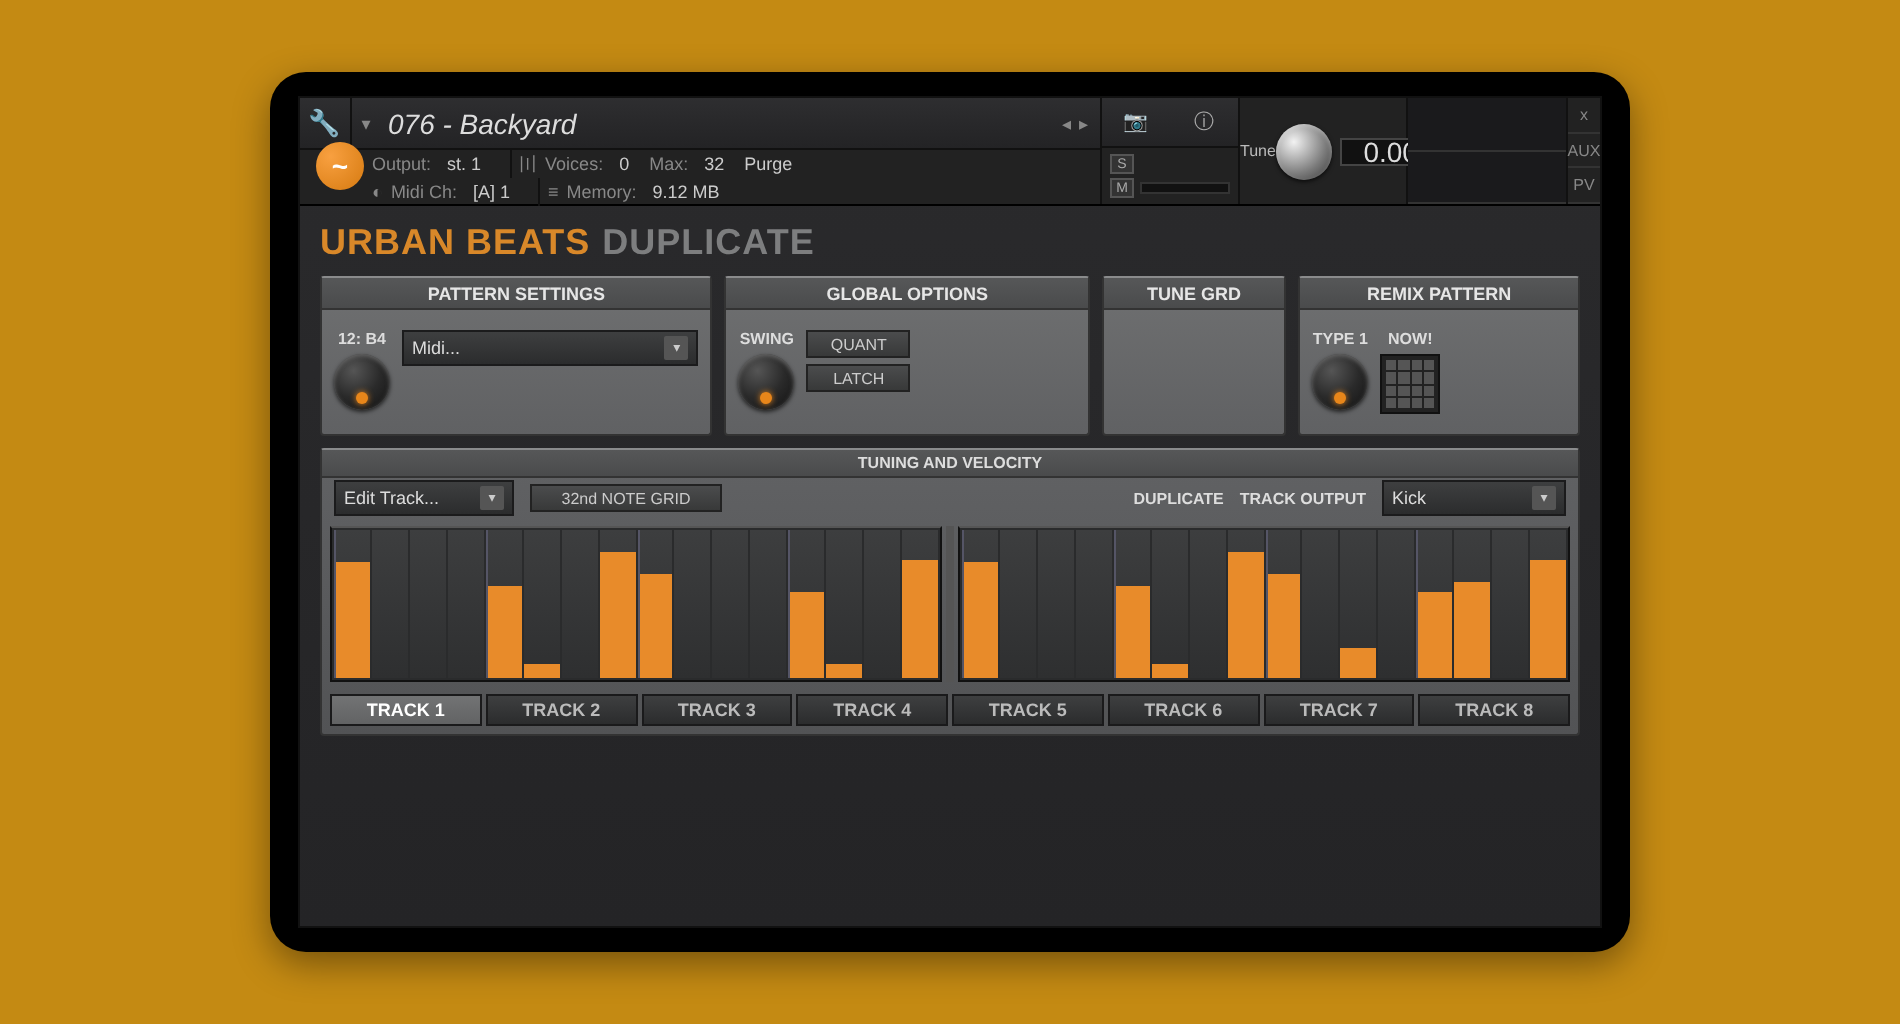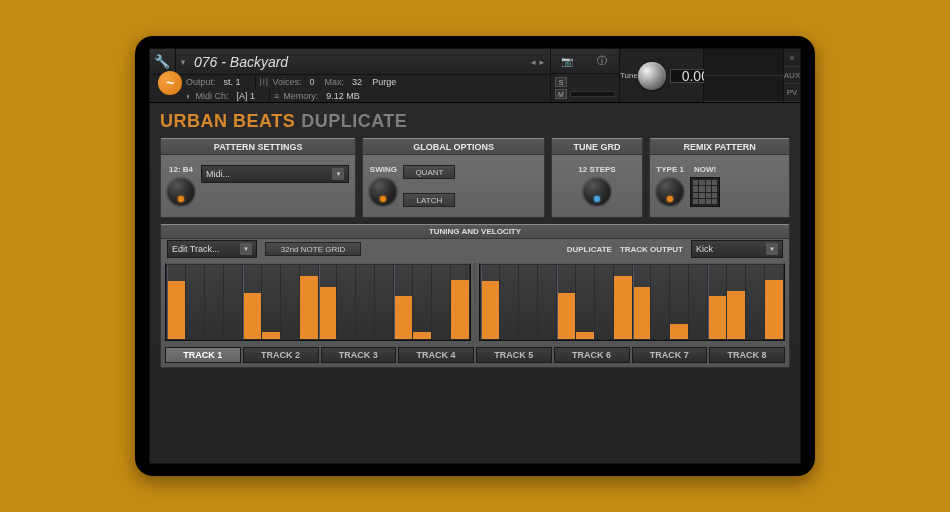--- a/index.html
+++ b/index.html
@@ -319,21 +319,21 @@
     font-size: 7px;
     display: flex;
     align-items: center;
     justify-content: center;
     border-radius: 1px;
   }
 
   .small-btns {
     display: flex;
     flex-direction: column;
-    gap: 14px;
+    gap: 3px;
   }
   .small-btn {
     height: 14px;
     width: 52px;
     background: linear-gradient(#4b4c4d,#383939);
     border: 1px solid #222;
     color: #ccc;
     font-size: 8px;
     display: flex;
     align-items: center;
@@ -559,26 +559,20 @@
             </div>
             <div class="small-btns">
               <div class="small-btn">QUANT</div>
               <div class="small-btn">LATCH</div>
             </div>
           </div>
         </div>
 
         <div class="panel p-tune">
           <div class="panel-header">TUNE GRD</div>
-          <div class="panel-body" style="justify-content:center">
-            <div class="knob-col">
-              <div class="knob-label">12 STEPS</div>
-              <div class="knob blue"></div>
-            </div>
-          </div>
         </div>
 
         <div class="panel p-remix">
           <div class="panel-header">REMIX PATTERN</div>
           <div class="panel-body">
             <div class="knob-col">
               <div class="knob-label">TYPE 1</div>
               <div class="knob"></div>
             </div>
             <div class="knob-col">

